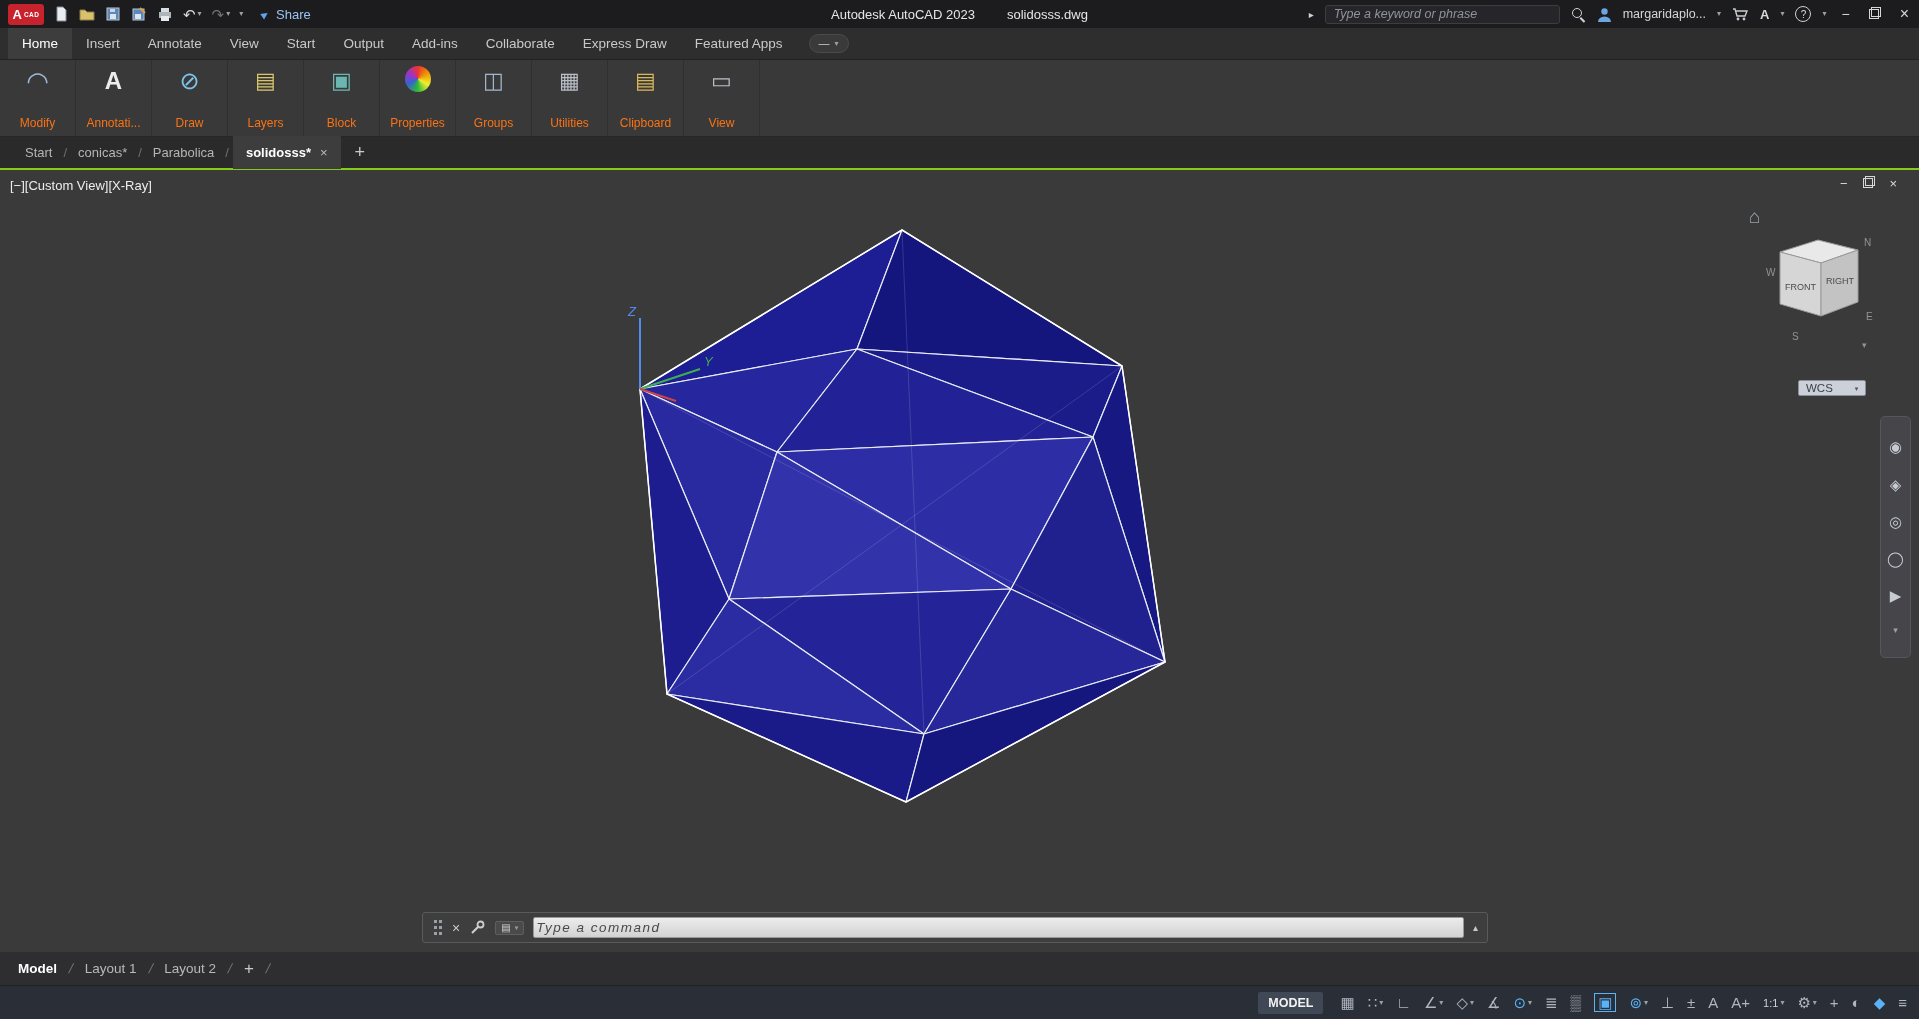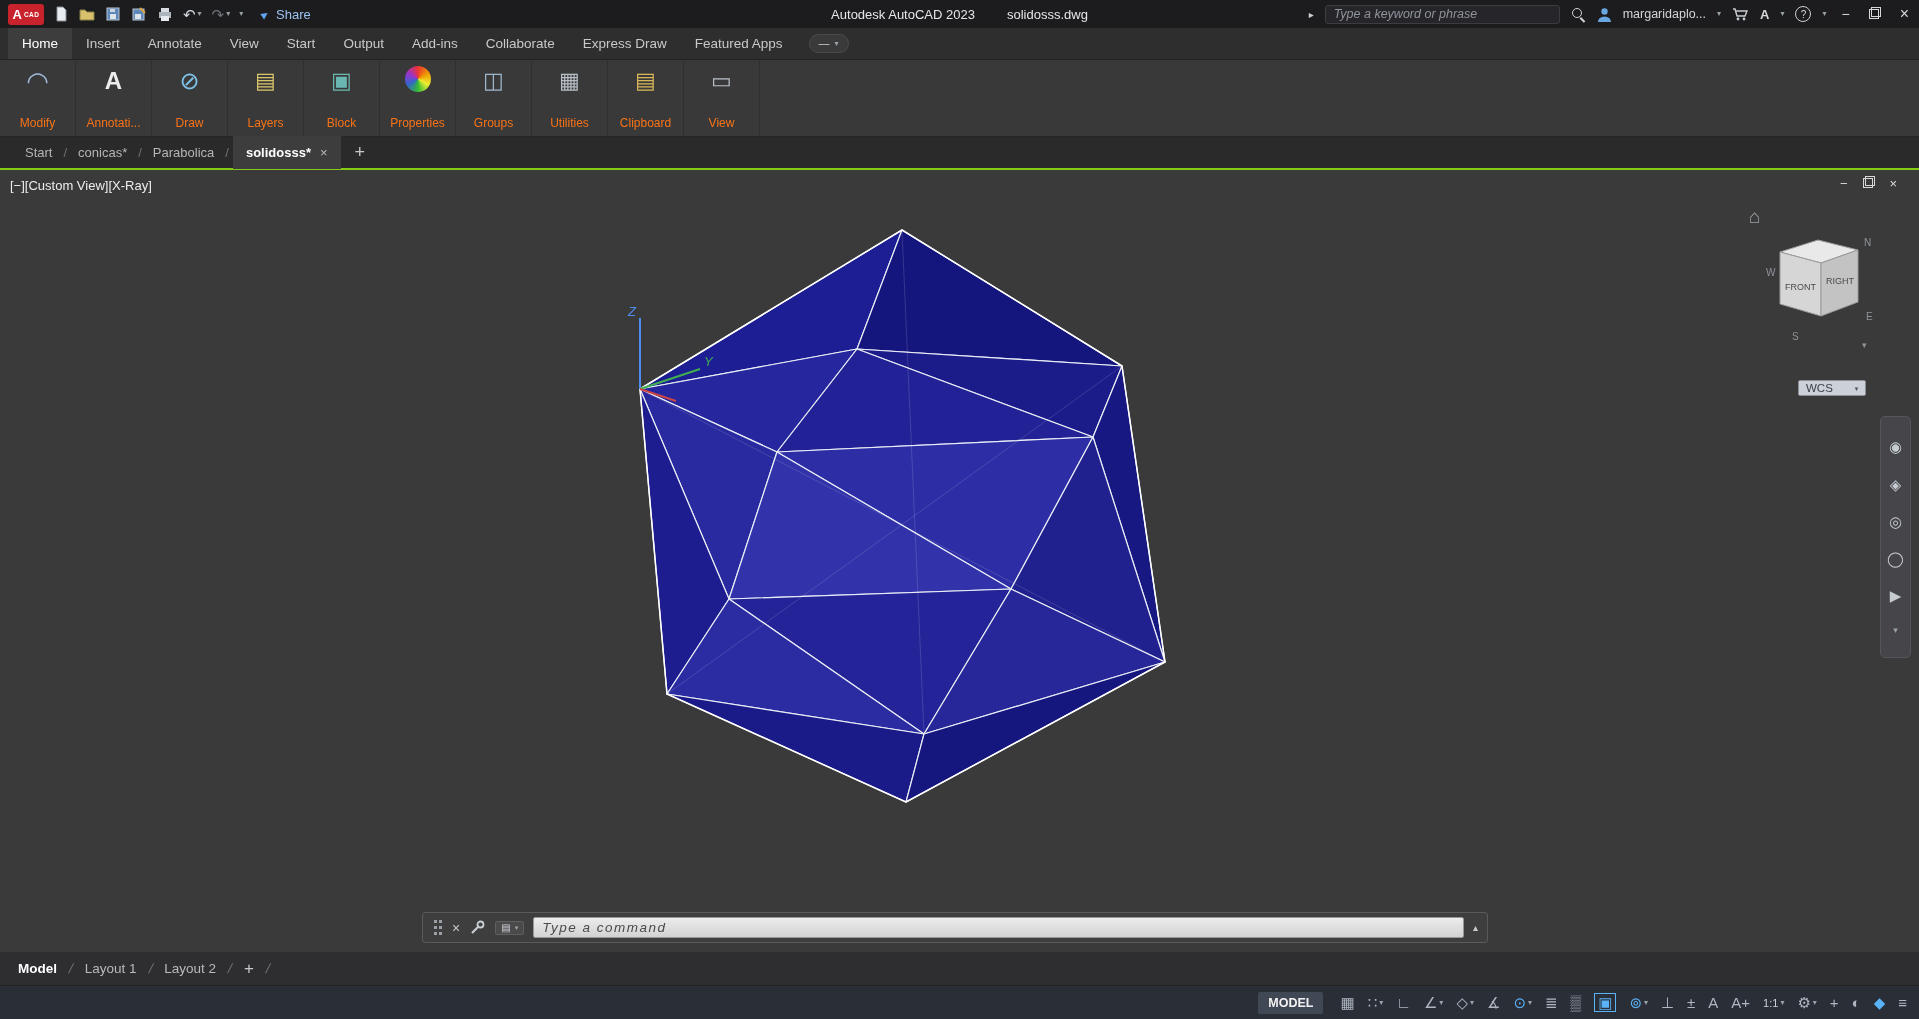--- a/index.html
+++ b/index.html
@@ -81,21 +81,21 @@
   .nbtn{font-size:15px;line-height:1}
   .nbcaret{font-size:9px}
 
   
   .cmdbar{position:absolute;left:422px;top:742px;width:1066px;height:31px;background:rgba(62,62,62,.95);border:1px solid #5a5a5a;border-radius:3px;display:flex;align-items:center;padding:0 9px;gap:9px}
   .grip{width:3px;height:3px;background:#9aa0a6;box-shadow:0 6px #9aa0a6,0 12px #9aa0a6,5px 0 #9aa0a6,5px 6px #9aa0a6,5px 12px #9aa0a6;margin:-12px 6px 0 2px}
   .cmdx{color:#c9c9c9;font-size:14px}
   .cmdchip{background:#4a4a4a;border:1px solid #5f5f5f;border-radius:2px;padding:1px 5px;display:flex;align-items:center;gap:4px}
   .cmdchip span:first-child{font-size:10px;color:#cfd3d9;line-height:1}
   .cmdchip .caret{font-size:7px}
-  .cmdinput{flex:1;height:21px;background:linear-gradient(#ececec,#d2d2d2);border:1px solid #97979c;border-radius:2px;display:flex;align-items:center;padding-left:8px;font-style:italic;font-size:13.5px;letter-spacing:1.5px;color:#4a4a4a}
+  .cmdinput{flex:1;height:21px;background:linear-gradient(#ececec,#d2d2d2);border:1px solid #97979c;border-radius:2px;display:flex;align-items:center;padding-left:2px;font-style:italic;font-size:13.5px;letter-spacing:1.5px;color:#4a4a4a}
   .cmdup{color:#c9c9c9;font-size:10px}
 
   
   .layoutbar{top:952px;height:34px;background:#2e2e31;display:flex;align-items:center;padding-left:18px;gap:12px;font-size:13.5px;color:#b9b9b9;border-bottom:1px solid #222}
   .ltab{cursor:default}
   .ltab.active{color:#fff;font-weight:bold}
   .lsep{color:#737373;display:inline-block;transform:skewX(-14deg)}
   .lplus{font-size:17px;color:#c9c9c9}
 
   

